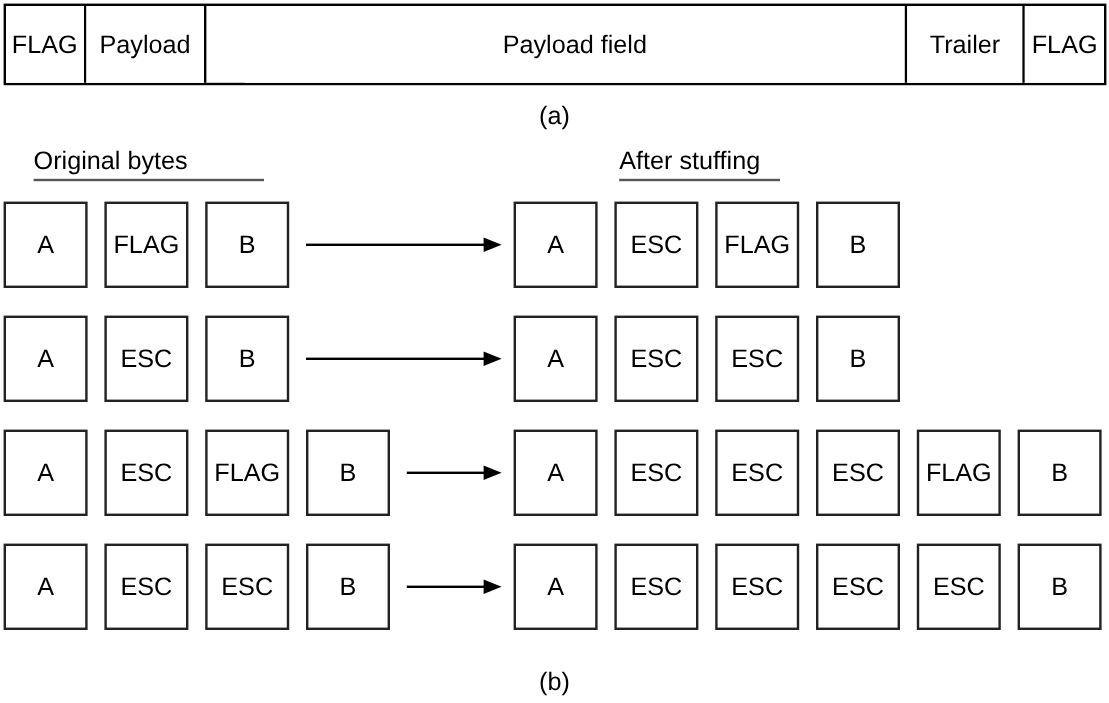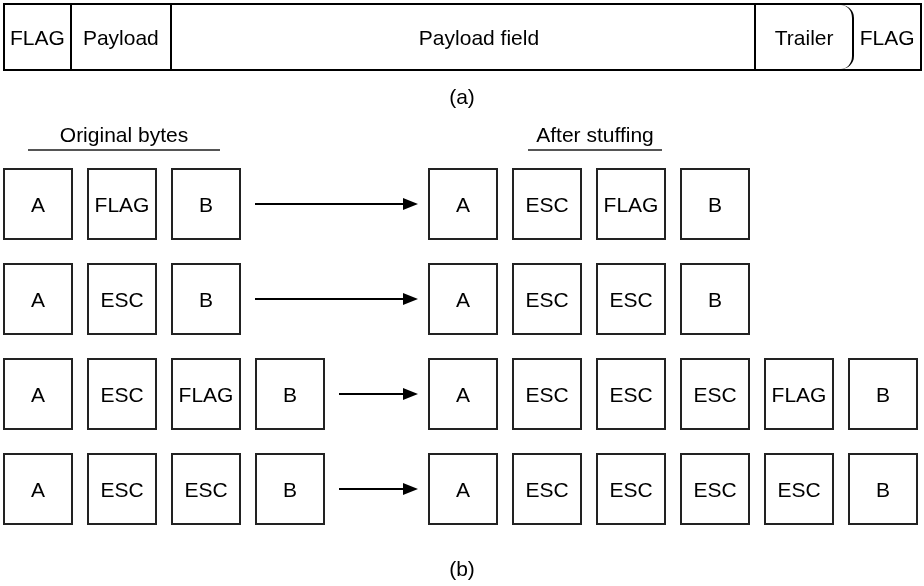--- a/index.html
+++ b/index.html
@@ -35,50 +35,50 @@
     justify-content: center;
     font-size: 21px;
     line-height: 1;
     background: #fff;
   }
   .frame-cell:last-child { border-right: none; }
 
   .fc-flag1   { width: 69px; }
   .fc-header  { width: 104px; }
   .fc-payload { width: 572px; margin-left: 32px; }
-  .fc-trailer { width: 102px; border-radius: 13px; }
+  .fc-trailer { width: 102px; }
   .fc-flag2   { width: 68px; border-right: none; }
 
   .part-label {
     position: absolute;
     width: 100%;
     left: 0;
     text-align: center;
     font-size: 21px;
     line-height: 1;
   }
   #label-a { top: 86px; }
   #label-b { top: 558px; }
 
   
   .col-heading {
     position: absolute;
     font-size: 21px;
     line-height: 1;
     white-space: nowrap;
   }
-  .col-heading .heading-text { display: block; text-align: center; }
+  .col-heading .heading-text { display: block; }
   .col-heading .heading-rule {
     display: block;
     height: 2px;
     background: #555;
     margin-top: 4px;
   }
   #heading-original { left: 28px; top: 124px; width: 192px; }
-  #heading-stuffed  { left: 528px; top: 124px; width: 134px; }
+  #heading-stuffed  { left: 516px; top: 124px; width: 134px; }
 
   
   .byte-row {
     position: absolute;
     left: 0;
     height: 72px;
     width: 924px;
   }
   #row-0 { top: 168px; }
   #row-1 { top: 263px; }

